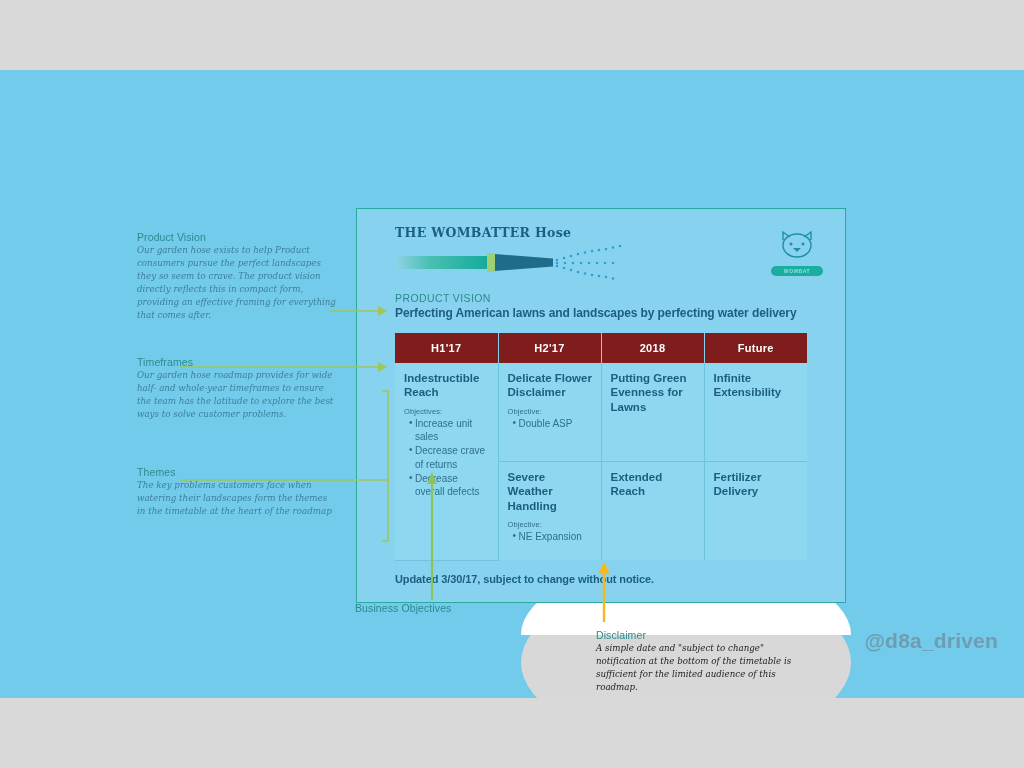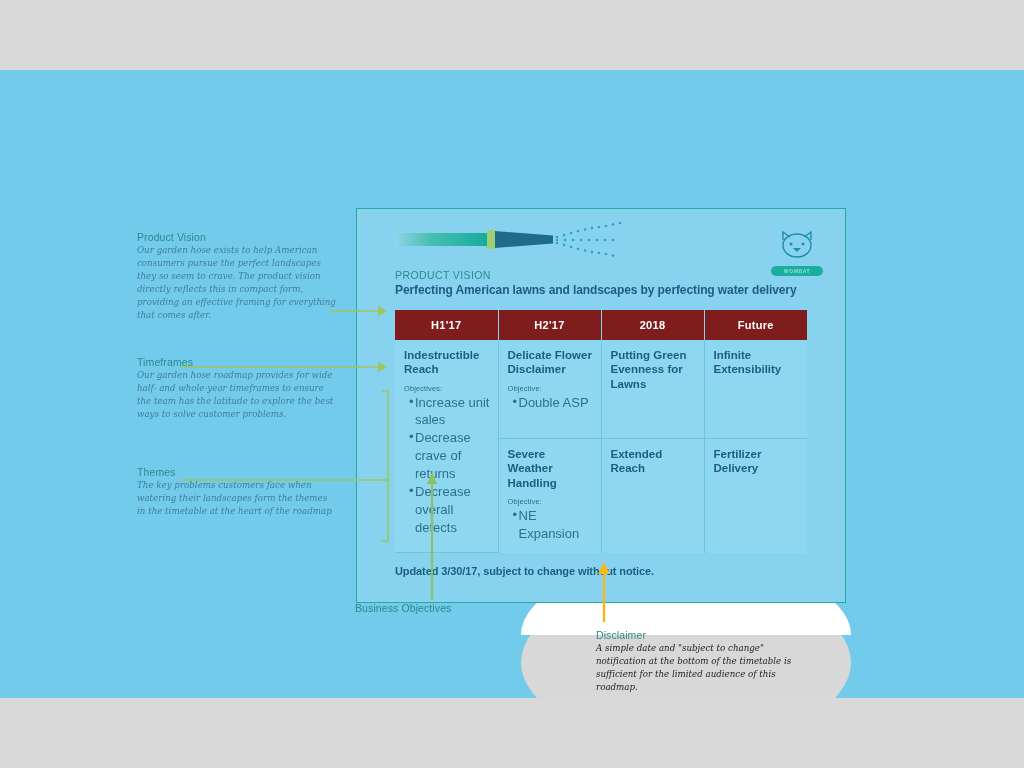--- a/index.html
+++ b/index.html
@@ -108,21 +108,21 @@
   table#roadmap td:last-child{border-right:none;}
   table#roadmap tr:last-child td{border-bottom:none;}
   .theme-name{
     font-size:11.5px;color:#1d5d80;font-weight:bold;line-height:1.24;
   }
   .obj-label{
     margin-top:7px;font-size:7.5px;color:#2f6f8d;letter-spacing:.1px;
   }
   ul.obj{margin:1px 0 0 0;padding:0 0 0 6px;list-style:none;}
   ul.obj li{
-    font-size:13px;color:#2f6f8d;line-height:1.38;
+    font-size:10px;color:#2f6f8d;line-height:1.38;
     padding-left:5px;position:relative;
   }
   ul.obj li:before{
     content:"\2022";position:absolute;left:-1px;top:-1px;
   }
   #updated{
     margin:12px 0 0 38px;font-size:11px;color:#1d5d80;font-weight:bold;
     letter-spacing:-.1px;
   }
 
@@ -159,20 +159,21 @@
 </head>
 <body>
 
 <div id="bar-top"></div>
 
 <div id="slide">
 
   <div id="card">
     <div class="card-pad">
 
+      <div id="brand-title">THE WOMBATTER Hose</div>
 
       <div id="hose">
         <div id="hose-tube"></div>
         <div id="hose-collar"></div>
         <div id="hose-nozzle"></div>
         <svg id="spray" viewBox="0 0 110 38">
           <g fill="#2f9fd0">
             <circle cx="2" cy="16" r="1.3"></circle>
               <circle cx="9" cy="14" r="1.3"></circle>
             <circle cx="16" cy="12" r="1.3"></circle>
@@ -293,21 +294,21 @@
     <line x1="8" y1="130" x2="8" y2="12" stroke="#8cc35f" stroke-width="2.2"></line>
     <path d="M3 14 L8 2 L13 14 Z" fill="#8cc35f"></path>
   </svg>
   <svg class="conn" id="conn-dc" width="16" height="62">
     <line x1="8" y1="62" x2="8" y2="12" stroke="#f5b81f" stroke-width="2.4"></line>
     <path d="M2 14 L8 2 L14 14 Z" fill="#f5b81f"></path>
   </svg>
 
   <div class="ann" id="ann-product-vision">
     <div class="ann-head">Product Vision</div>
-    <div class="ann-body">Our garden hose exists to help American consumers pursue the perfect landscapes they so seem to crave. The product vision directly reflects this in compact form, providing an effective framing for everything that comes after.</div>
+    <div class="ann-body">Our garden hose exists to help Product consumers pursue the perfect landscapes they so seem to crave. The product vision directly reflects this in compact form, providing an effective framing for everything that comes after.</div>
   </div>
   <div class="ann" id="ann-timeframes">
     <div class="ann-head">Timeframes</div>
     <div class="ann-body">Our garden hose roadmap provides for wide half- and whole-year timeframes to ensure the team has the latitude to explore the best ways to solve customer problems.</div>
   </div>
   <div class="ann" id="ann-themes">
     <div class="ann-head">Themes</div>
     <div class="ann-body">The key problems customers face when watering their landscapes form the themes in the timetable at the heart of the roadmap</div>
   </div>
 
@@ -315,15 +316,16 @@
   <div id="vignette-white"></div>
 
   <div class="ann" id="ann-business-objectives" style="z-index:7;">
     <div class="ann-head">Business Objectives</div>
   </div>
   <div class="ann" id="ann-disclaimer">
     <div class="ann-head">Disclaimer</div>
     <div class="ann-body">A simple date and "subject to change" notification at the bottom of the timetable is sufficient for the limited audience of this roadmap.</div>
   </div>
 
+  <div id="watermark">@d8a_driven</div>
 </div>
 
 <div id="bar-bottom"></div>
 
 </body></html>

